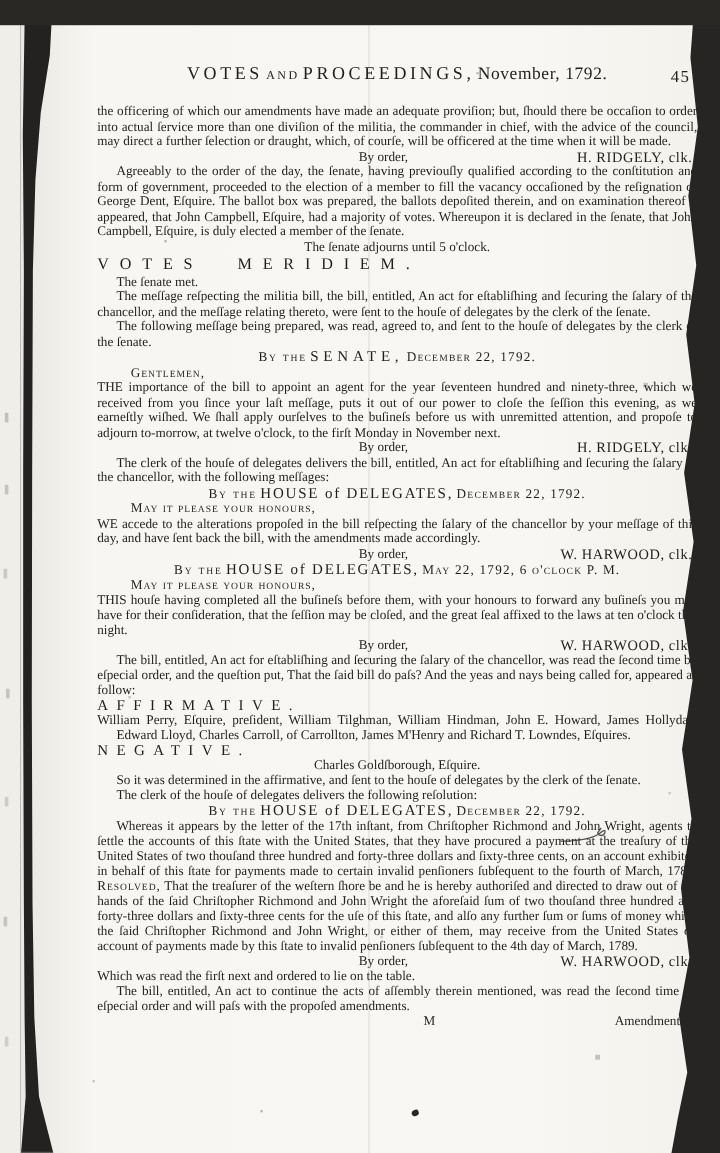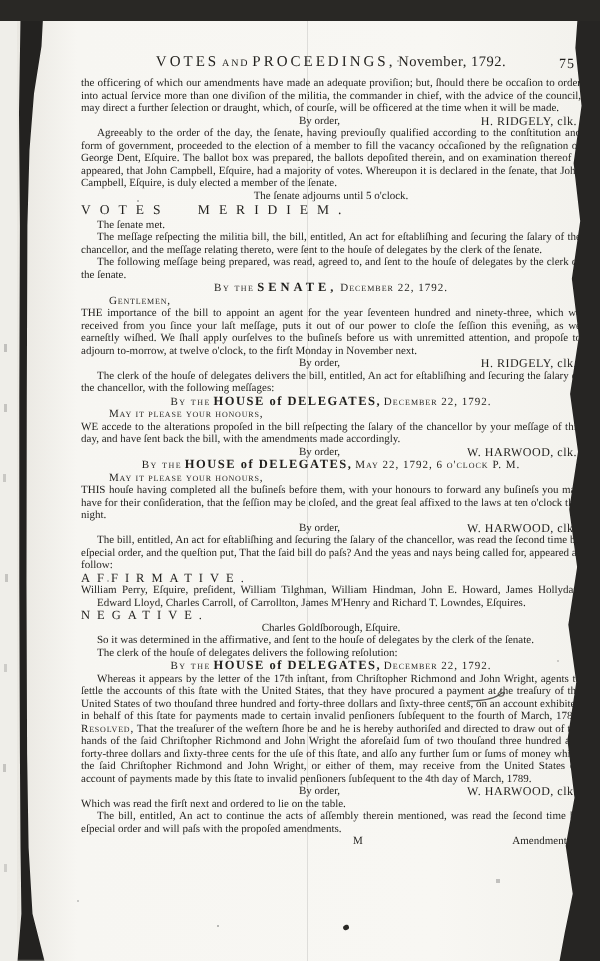--- a/index.html
+++ b/index.html
@@ -32,33 +32,33 @@
   .top-band{position:absolute;left:0;top:0;width:600px;height:21px;background:#292825;z-index:6;}
 
   
   .content{position:absolute;left:64px;top:36px;width:500px;z-index:2;
         font-size:11px;line-height:12.5px;text-rendering:geometricPrecision;}
   .content p{margin:0;text-align:justify;}
   .indent{text-indent:16px;}
   .hang{padding-left:16px;text-indent:-16px;}
   .center{text-align:center !important;}
 
-  .header-row{position:relative;text-align:center;margin-bottom:1px;height:20px;}
+  .header-row{position:relative;text-align:center;margin-bottom:11px;height:20px;}
   .title-caps{font-size:15px;letter-spacing:3px;}
   .title-and{font-size:10px;letter-spacing:2px;}
   .title-rest{font-size:14.5px;letter-spacing:.5px;}
   .pageno{position:absolute;right:6px;top:3px;font-size:14px;letter-spacing:1px;}
 
   .big-heading{text-align:center;font-size:13.5px;letter-spacing:9px;word-spacing:16px;
         margin:2px 0 2px 0 !important;text-indent:0 !important;}
   .vote-heading{text-align:center;font-size:12.5px;letter-spacing:7px;word-spacing:10px;
         margin:0 !important;text-indent:0 !important;}
   .session-heading{text-align:center !important;text-indent:0 !important;}
   .sh-prefix{font-variant:small-caps;letter-spacing:1.5px;}
-  .sh-name{font-size:12.5px;letter-spacing:4px;font-weight:bold;}
+  .sh-name{font-size:12.5px;letter-spacing:4px;}
   .sh-name.tight{letter-spacing:1.5px;}
   .sh-date{font-variant:small-caps;letter-spacing:1px;}
   .salutation{font-variant:small-caps;letter-spacing:.8px;text-indent:28px !important;text-align:right;}
   .smallcaps{font-variant:small-caps;letter-spacing:.8px;}
 
   .byorder-row{display:flex;margin:0;gap:20px;}
   .bo-label{margin-left:218px;}
   .bo-clerk{margin-left:auto;margin-right:4px;font-size:12px;letter-spacing:.5px;}
 
   .footer-row{display:flex;margin-top:1px;}
@@ -81,21 +81,21 @@
     <div class="fold-line"></div>
     <div class="speckles"></div>
 
     <div class="content">
 
       <div class="header-row">
         <span class="title-caps">VOTES</span>
         <span class="title-and">AND</span>
         <span class="title-caps">PROCEEDINGS,</span>
         <span class="title-rest">November, 1792.</span>
-        <span class="pageno">75</span>
+        <span class="pageno">45</span>
       </div>
 
       <p>the officering of which our amendments have made an adequate proviſion; but, ſhould there be occaſion to order into actual ſervice more than one diviſion of the militia, the commander in chief, with the advice of the council, may direct a further ſelection or draught, which, of courſe, will be officered at the time when it will be made.</p>
 
       <p class="byorder-row">
         <span class="bo-label">By order,</span>
         <span class="bo-clerk">H. RIDGELY, clk.</span>
       </p>
 
       <p class="indent">Agreeably to the order of the day, the ſenate, having previouſly qualified according to the conſtitution and form of government, proceeded to the election of a member to fill the vacancy occaſioned by the reſignation of George Dent, Eſquire.  The ballot box was prepared, the ballots depoſited therein, and on examination thereof it appeared, that John Campbell, Eſquire, had a majority of votes.  Whereupon it is declared in the ſenate, that John Campbell, Eſquire, is duly elected a member of the ſenate.</p>

